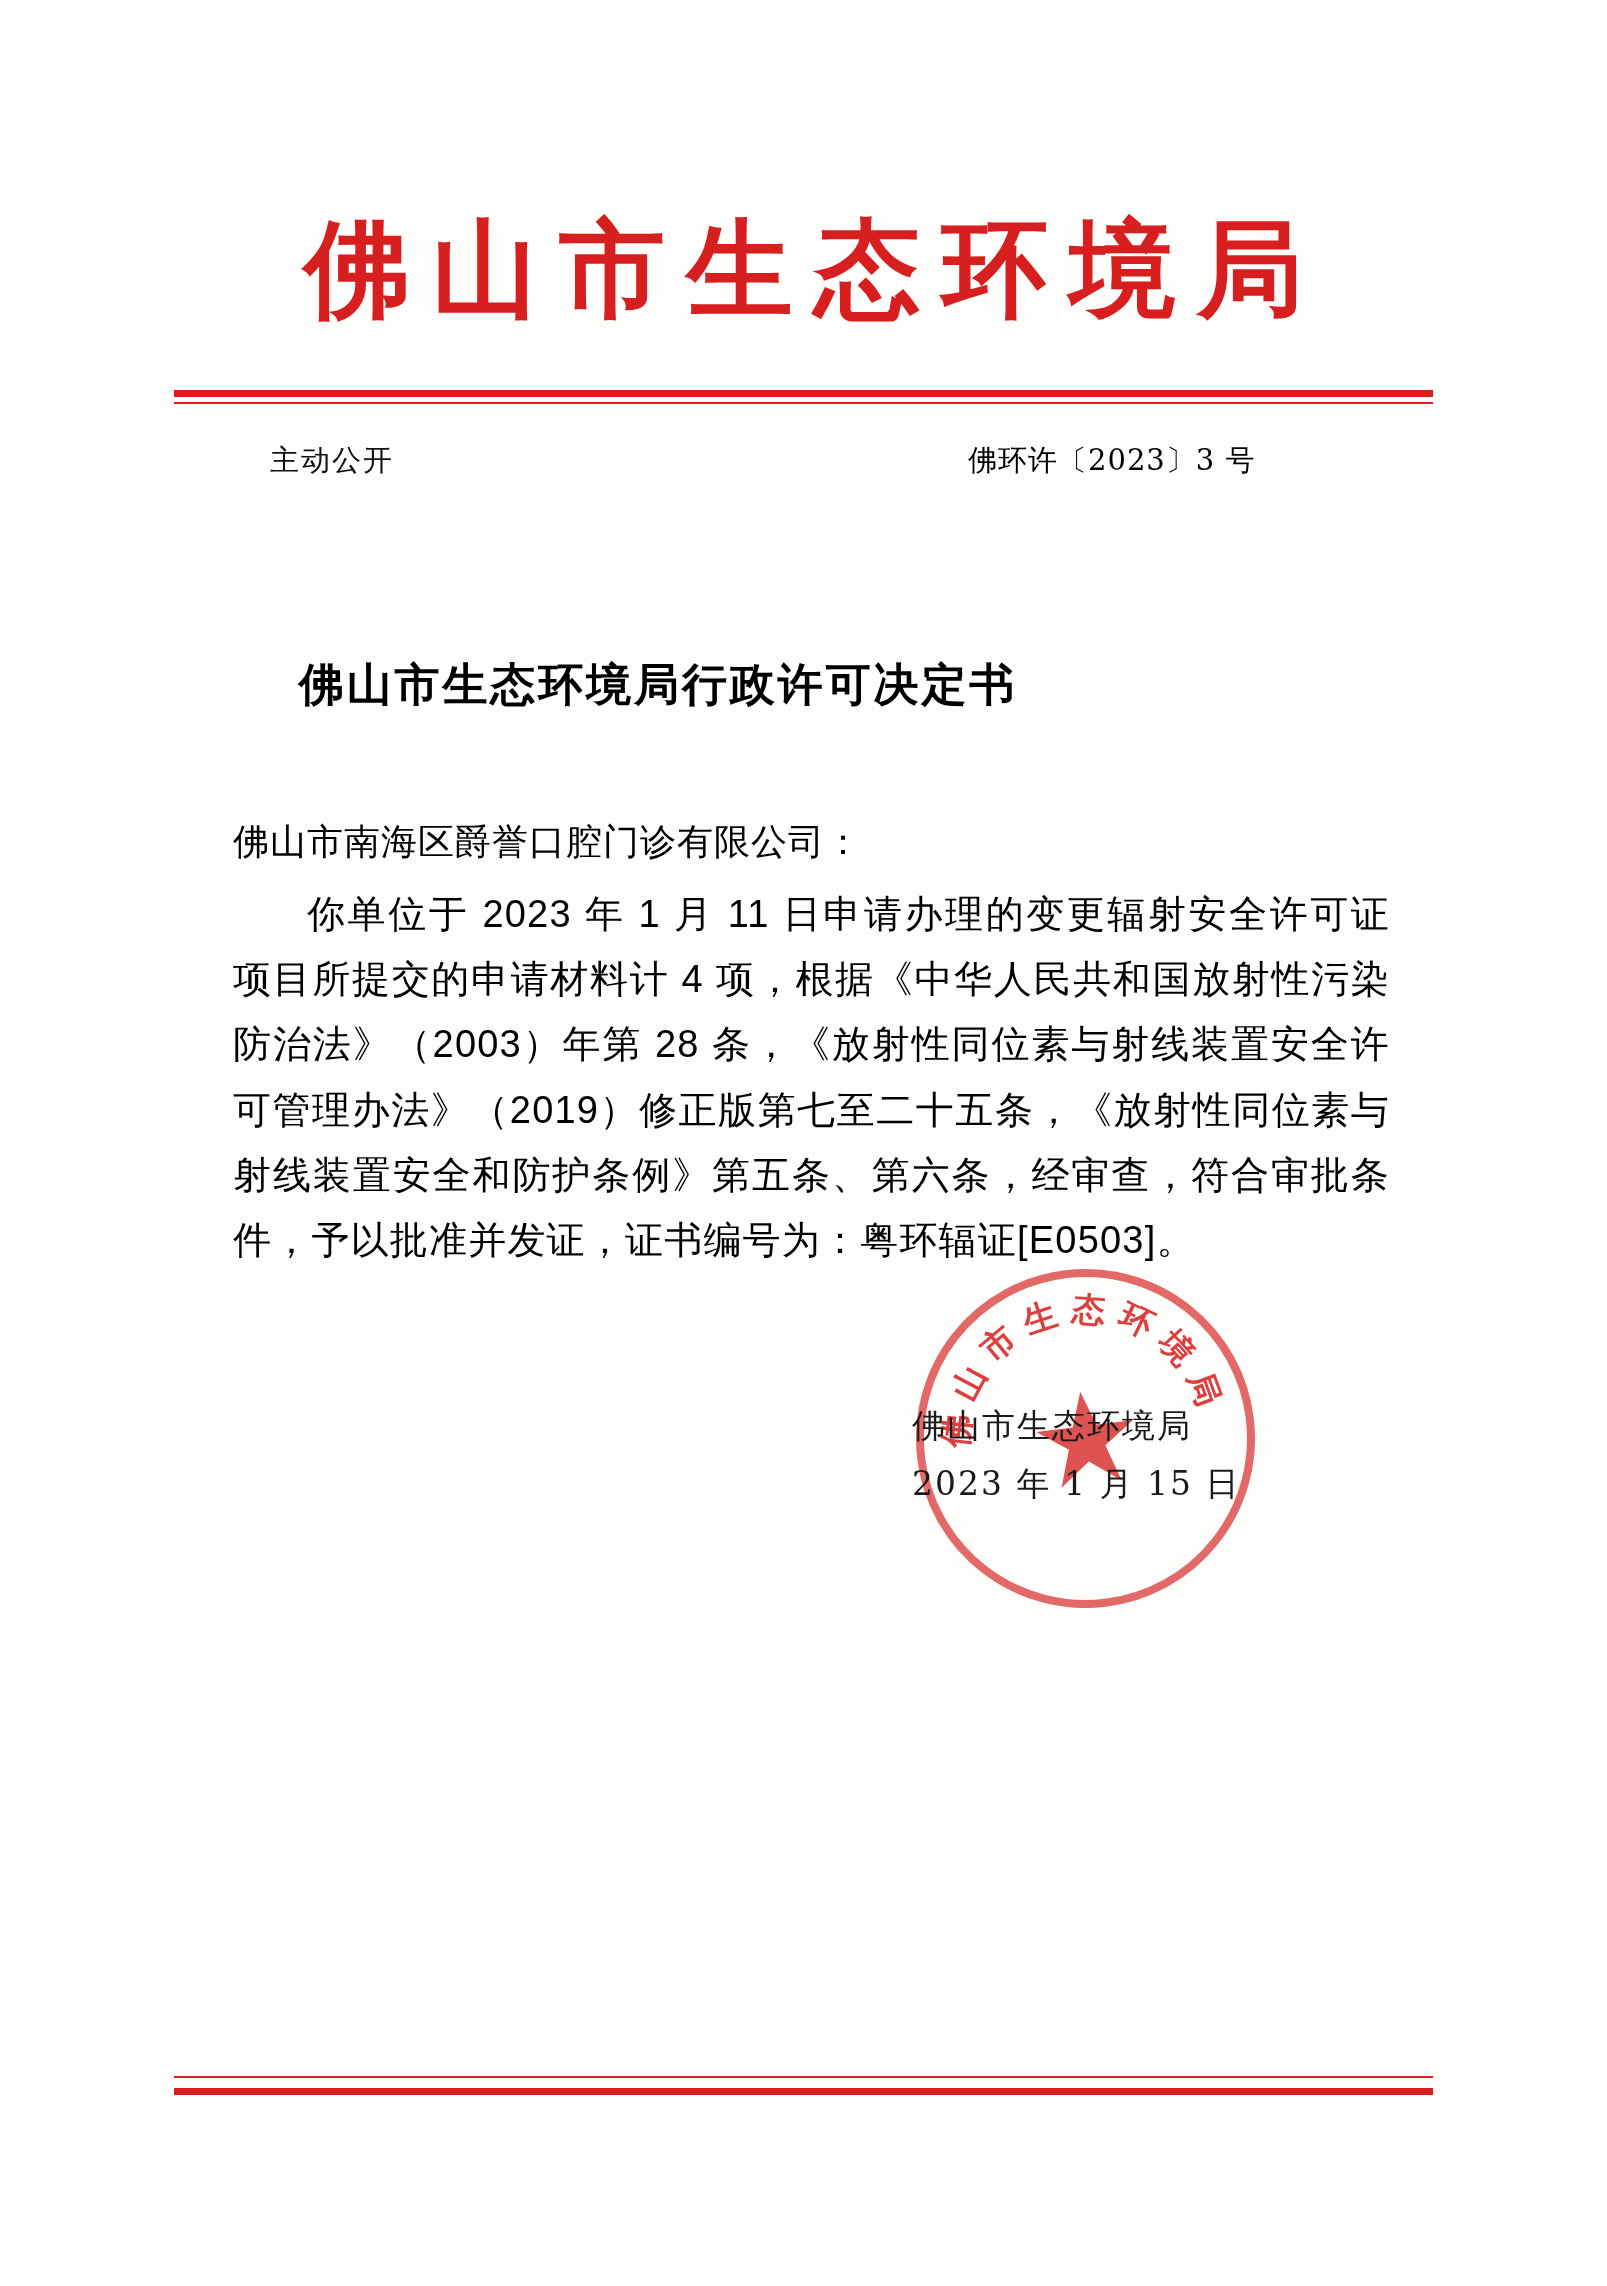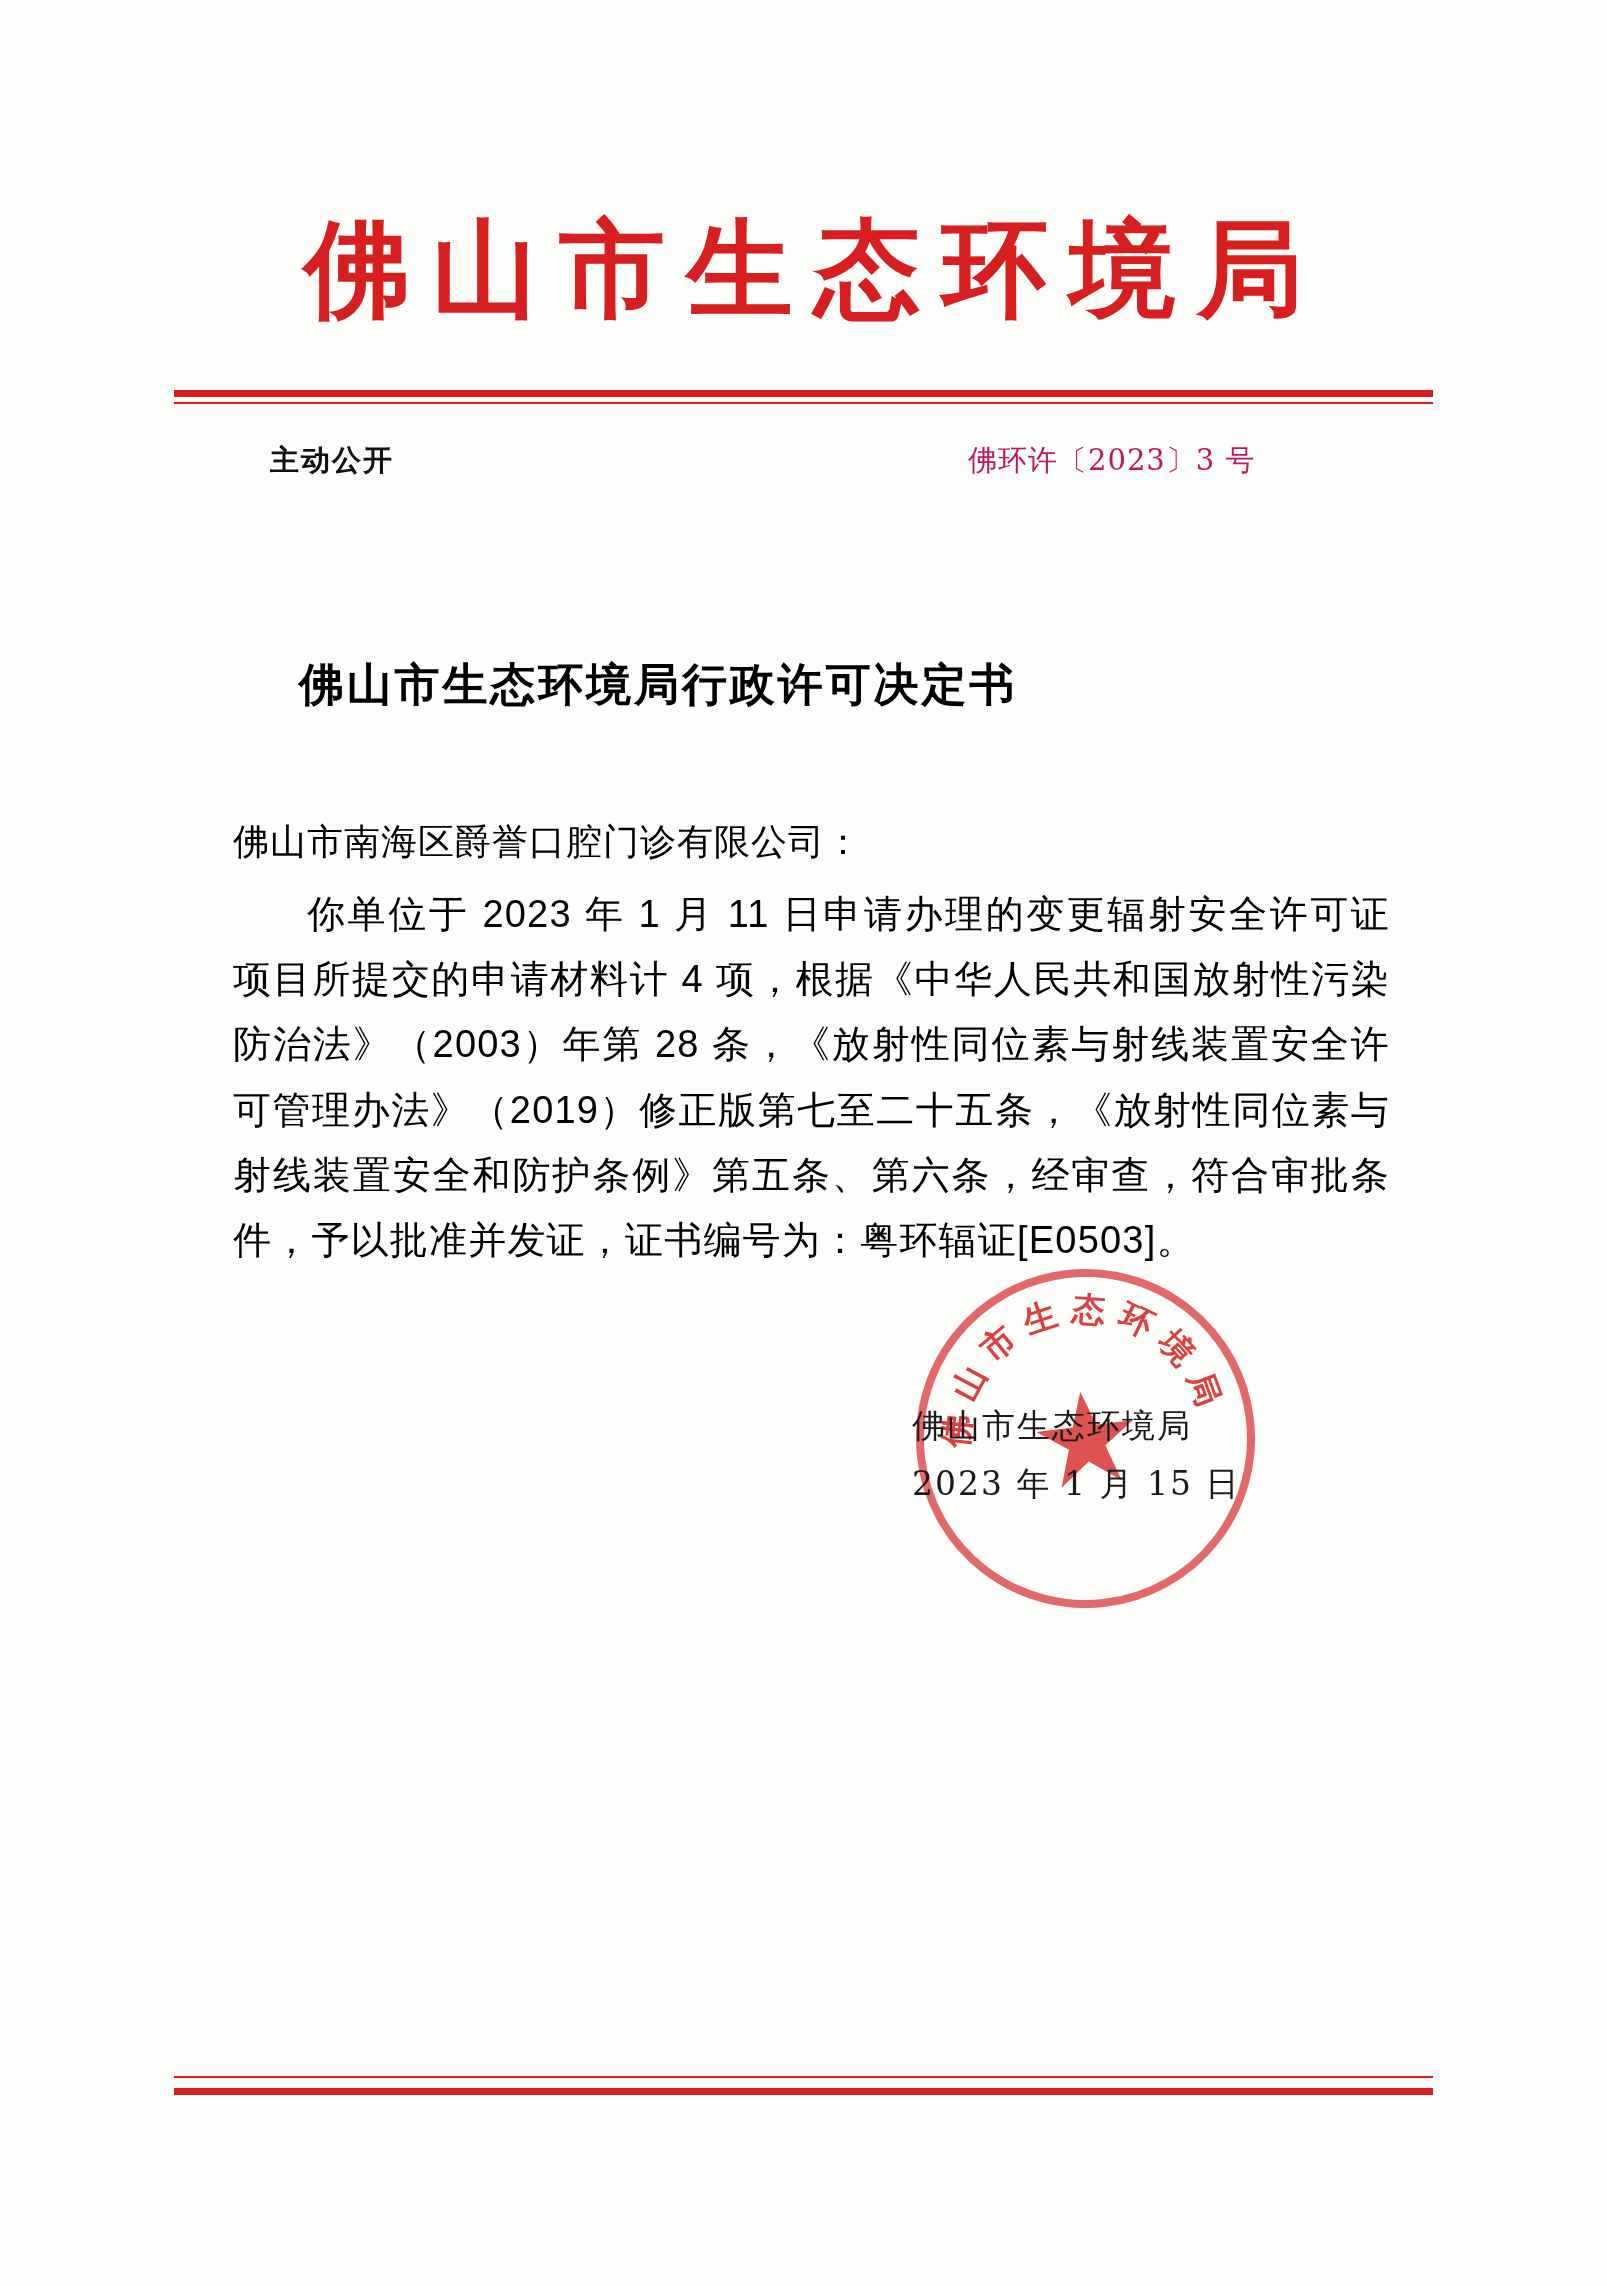--- a/index.html
+++ b/index.html
@@ -65,33 +65,33 @@
     left: 174px;
     top: 441px;
     width: 1259px;
     height: 39px;
   }
   .meta-left {
     position: absolute;
     left: 96px;
     top: 0;
     font-family: "DejaVu Serif", serif;
-    font-weight: bold;
+    font-weight: normal;
     font-size: 29px;
     letter-spacing: 2px;
     color: #111;
   }
   .meta-right {
     position: absolute;
     left: 794px;
     top: 0;
     font-family: "DejaVu Serif", serif;
     font-size: 29px;
     letter-spacing: 1px;
-    color: #be185d;
+    color: #000000;
   }
 
   
   .doc-title {
     position: absolute;
     left: 0;
     top: 655px;
     width: 1316px;
     text-align: center;
     font-family: "DejaVu Serif", serif;

